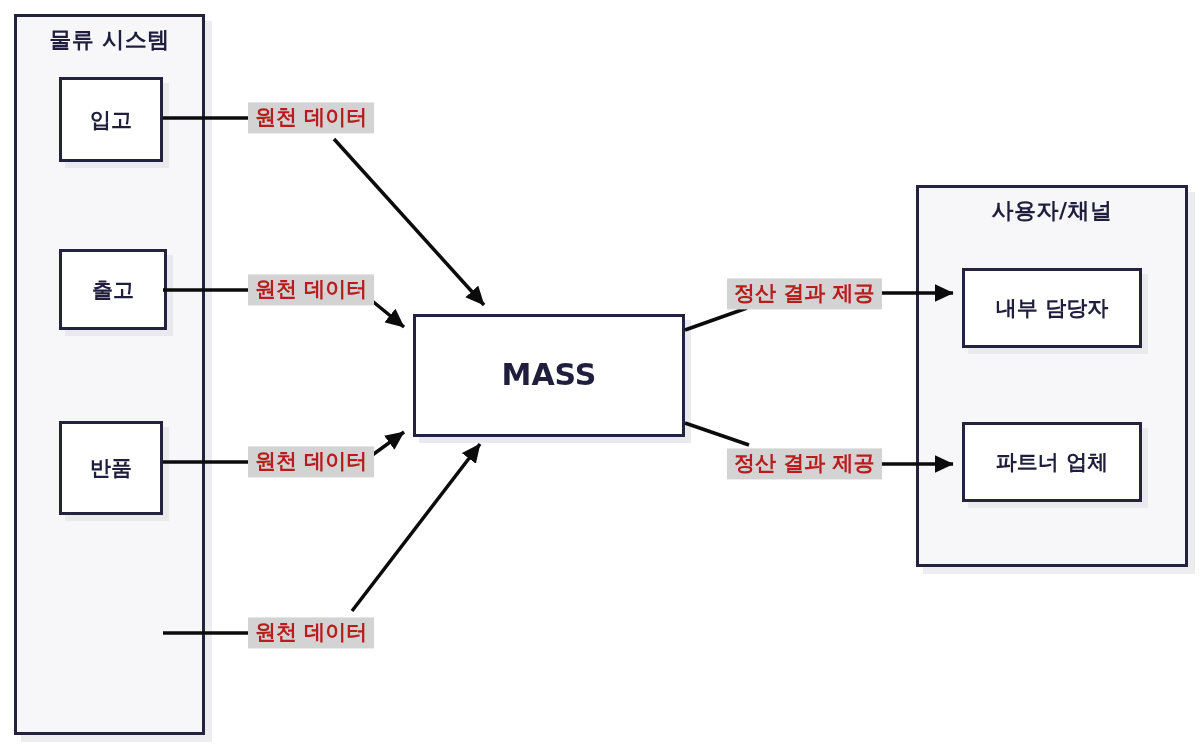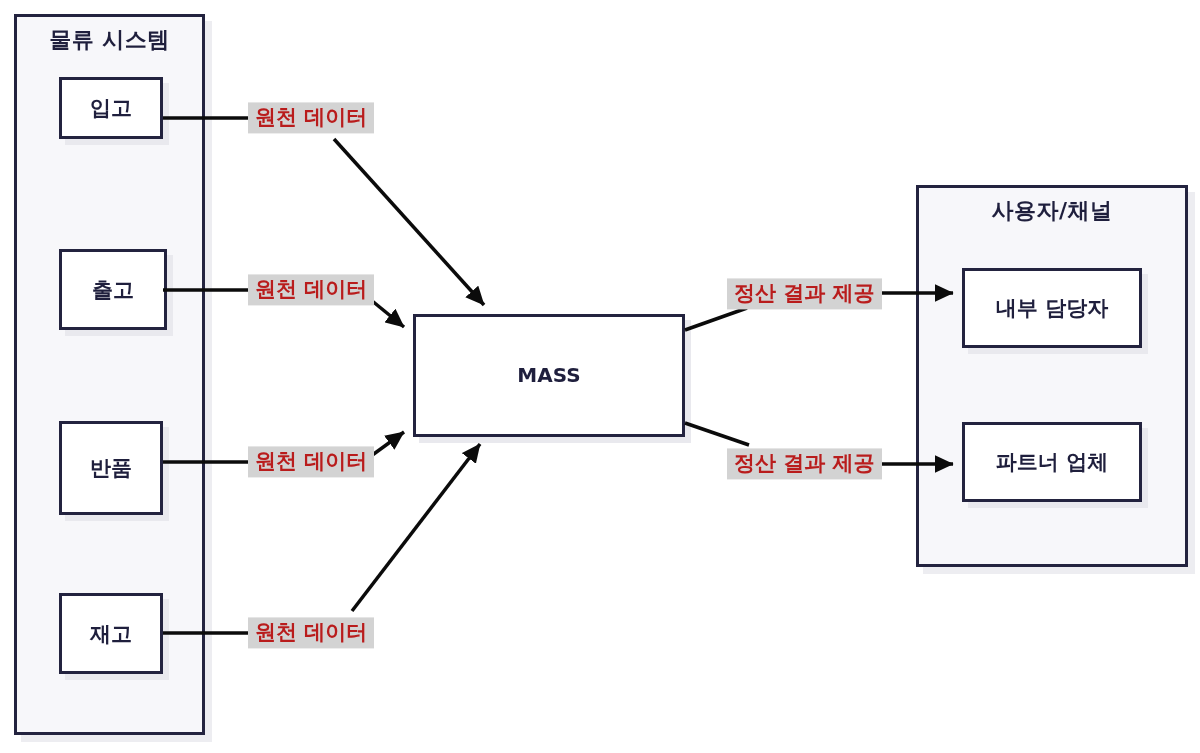--- a/index.html
+++ b/index.html
@@ -46,21 +46,21 @@
     align-items: center;
     justify-content: center;
     font-size: 21px;
     font-weight: 600;
     color: #1f1f3d;
     text-align: center;
   }
   .node.center-node {
     flex-direction: column;
     line-height: 1.75;
-    font-size: 20px;
+    font-size: 30px;
   }
   
   .edge-label {
     position: absolute;
     transform: translateY(-50%);
     background: #d3d3d3;
     color: #b91c1c;
     font-size: 21px;
     font-weight: 600;
     padding: 3px 7px;
@@ -81,31 +81,28 @@
   .z1 { z-index: 1; }
 </style>
 </head>
 <body>
 
 <div id="canvas">
 
   <div class="group z1" style="left:14px; top:14px; width:191px; height:721px;">
     <div class="group-title">물류 시스템</div>
   </div>
-  <div class="node z1" style="left:59px; top:77px;  width:104px; height:62px;">
+  <div class="node z1" style="left:59px; top:77px;  width:104px; height:85px;">
     <span>입고</span>
   </div>
   <div class="node z1" style="left:59px; top:249px; width:108px; height:81px;justify-content:center;">
     <span>출고</span>
   </div>
   <div class="node z1" style="left:59px; top:421px; width:104px; height:94px;">
     <span>반품</span>
-  </div>
-  <div class="node z1" style="left:59px; top:593px; width:104px; height:81px;">
-    <span>재고</span>
   </div>
 
   <div class="node center-node z1" style="left:413px; top:314px; width:272px; height:123px;">
     <span>MASS</span>
   </div>
 
   <div class="group z1" style="left:916px; top:185px; width:272px; height:382px;">
     <div class="group-title">사용자/채널</div>
   </div>
   <div class="node z1" style="left:962px; top:251px; width:180px; height:80px;margin-top:17px;">

